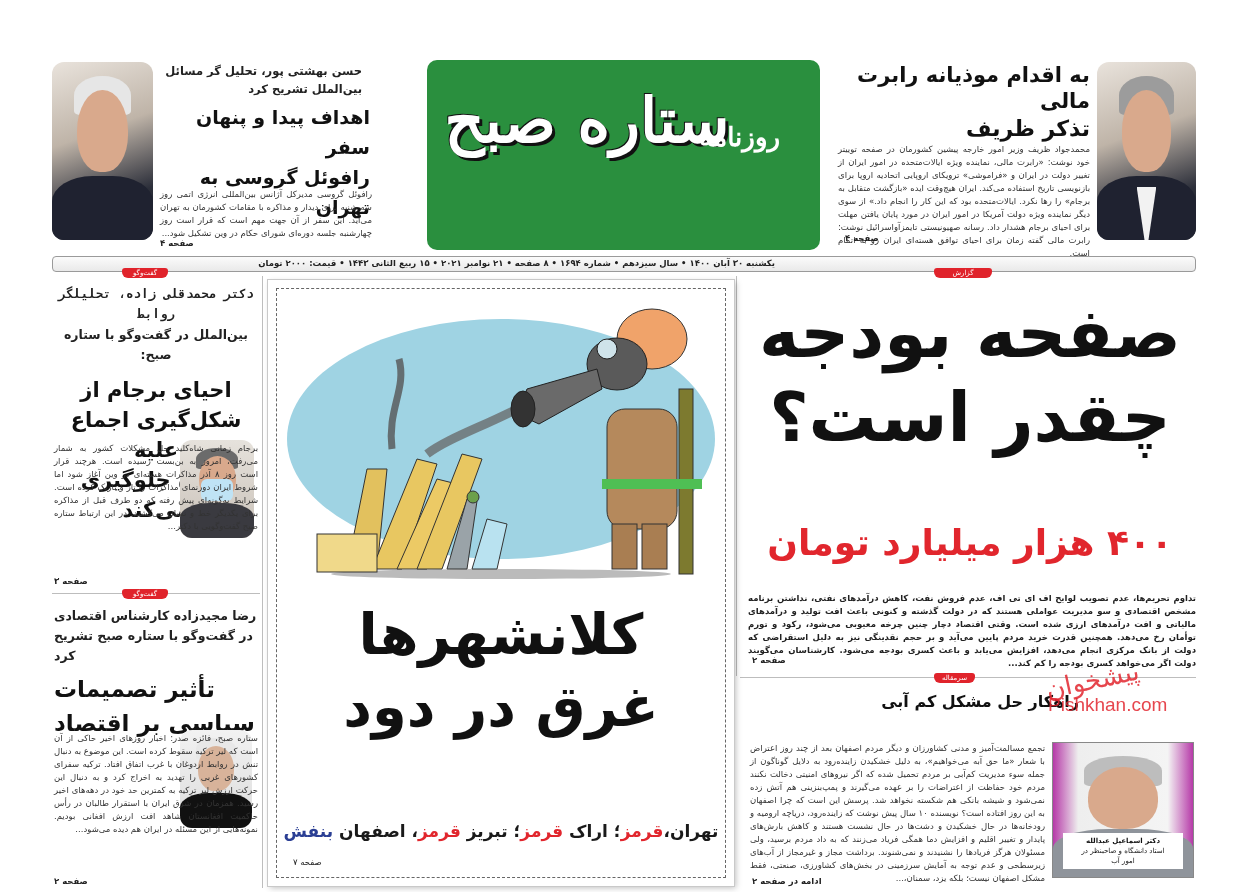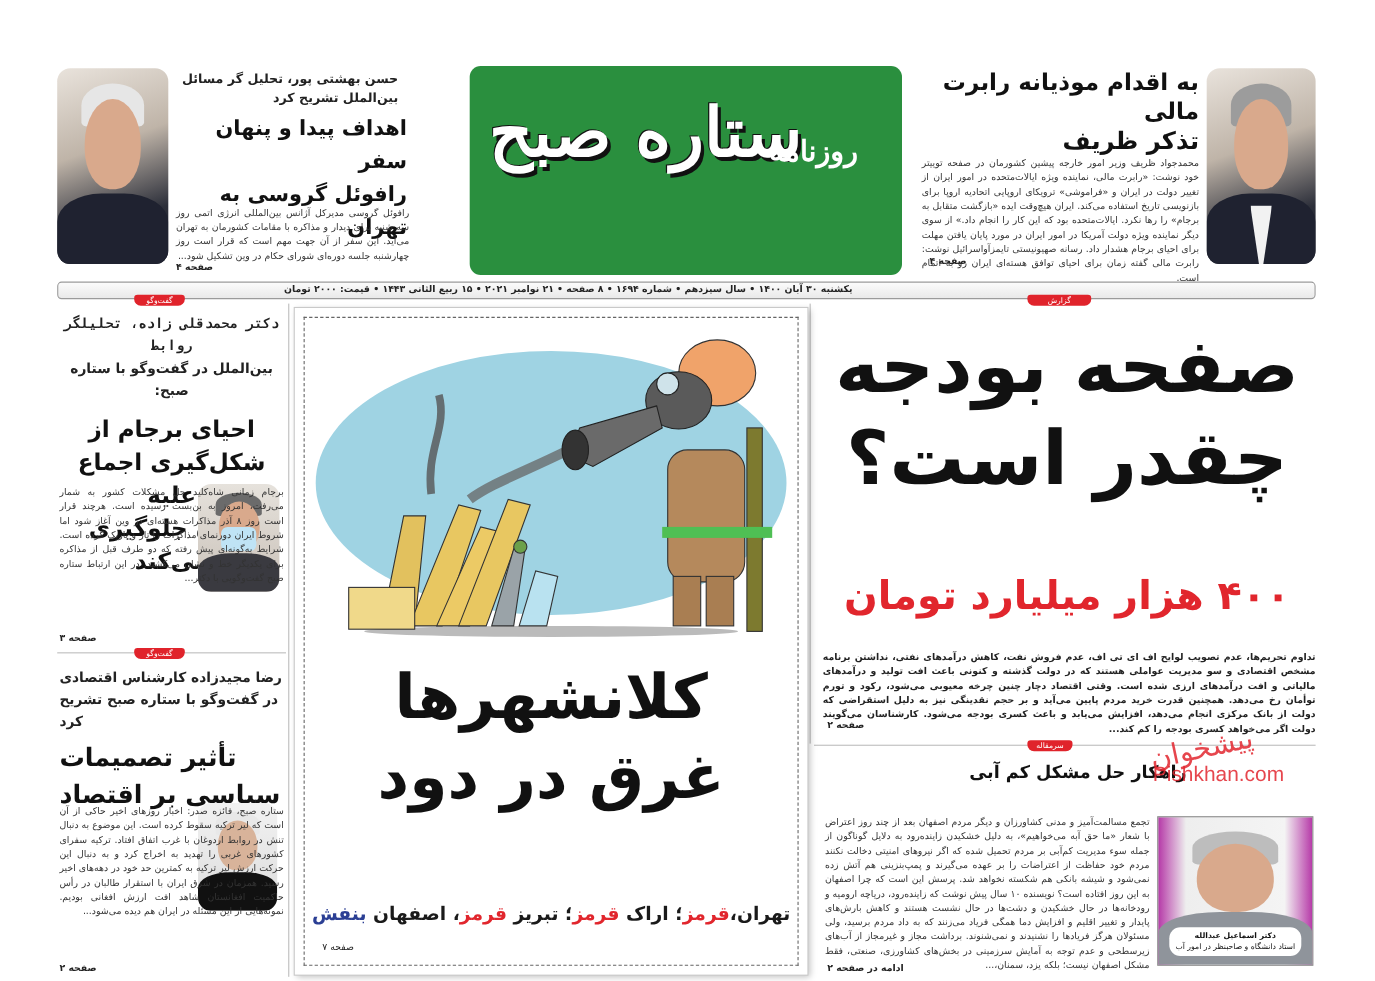--- a/index.html
+++ b/index.html
@@ -38,21 +38,21 @@
   .big-hl { font-weight: bold; color: #111; text-align: center; }
   .sub-red { color: #e1262d; }
   .sub-blue { color: #2b3f94; }
 
   
   .vrule { background: #bdbdbd; width: 1px; }
   .hrule { background: #bdbdbd; height: 1px; }
 
   .watermark { font-family: "Liberation Sans", sans-serif; font-size: 22px; color: #e2262f; opacity: .85; }
 
-  .caption-box { position: absolute; left: 10px; right: 10px; bottom: 8px; background: #fff; text-align: center; padding: 3px 4px; font-size: 7px; line-height: 10px; color: #111; border-radius: 10px; }
+  .caption-box { position: absolute; left: 10px; right: 10px; bottom: 8px; background: #fff; text-align: center; padding: 3px 14px; font-size: 7px; line-height: 10px; color: #111; }
 </style>
 </head>
 <body>
 
 <div class="abs logo-box">
   <div class="logo-name">ستاره صبح</div>
   <div class="logo-sub">روزنامه</div>
 </div>
 
 <div class="abs photo" style="left:1097px; top:62px; width:99px; height:178px;">

